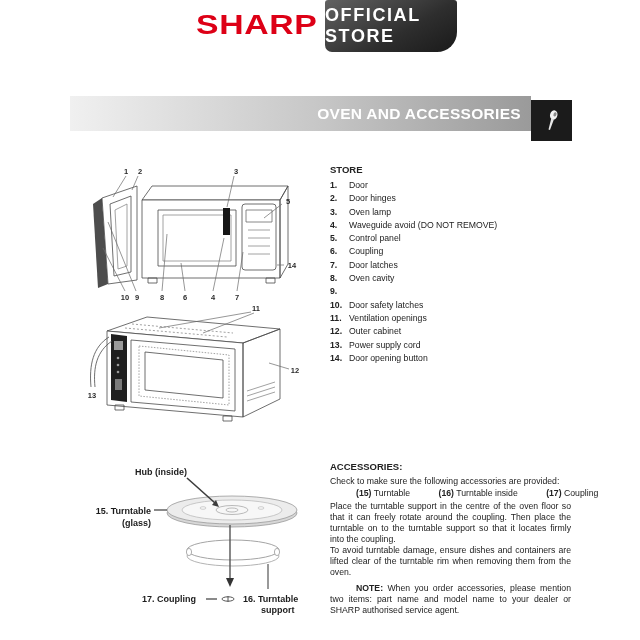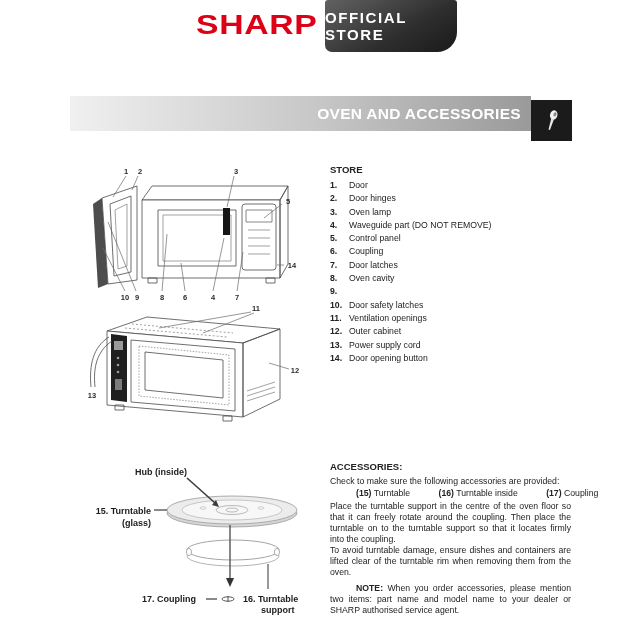--- a/index.html
+++ b/index.html
@@ -13,21 +13,21 @@
     color:#dd0016;font-size:27px;font-weight:800;
     transform:scaleX(1.25);transform-origin:left center;
     letter-spacing:0.5px;
   }
   .official-badge{
     position:absolute;left:325px;top:0;width:132px;height:52px;
     background:linear-gradient(150deg,#626262 0%,#2e2e2e 60%,#1a1a1a 100%);
     border-radius:3px 3px 20px 7px;
     display:flex;align-items:center;justify-content:center;
   }
-  .official-badge span{color:#fff;font-size:15px;font-weight:700;letter-spacing:1.6px;}
+  .official-badge span{color:#fff;font-size:18px;font-weight:700;letter-spacing:1.6px;}
   
   .section-bar{
     position:absolute;left:70px;top:96px;width:461px;height:35px;
     background:linear-gradient(90deg,#f0f0f0 0%,#c6c6c6 55%,#9a9a9a 100%);
     display:flex;align-items:center;justify-content:flex-end;
   }
   .section-bar .title{color:#fff;font-weight:700;font-size:15.5px;letter-spacing:0.3px;padding-right:10px;}
   .section-icon-box{
     position:absolute;left:531px;top:100px;width:41px;height:41px;background:#1b1b1b;
     display:flex;align-items:center;justify-content:center;
@@ -211,21 +211,21 @@
   <div class="oven-row">
       <span class="num">2.</span>
       <span>Door hinges</span>
     </div>
   <div class="oven-row">
       <span class="num">3.</span>
       <span>Oven lamp</span>
     </div>
   <div class="oven-row">
       <span class="num">4.</span>
-      <span>Waveguide part (DO NOT REMOVE)</span>
+      <span>Waveguide avoid (DO NOT REMOVE)</span>
     </div>
   <div class="oven-row">
       <span class="num">5.</span>
       <span>Control panel</span>
     </div>
   <div class="oven-row">
       <span class="num">6.</span>
       <span>Coupling</span>
     </div>
   <div class="oven-row">

